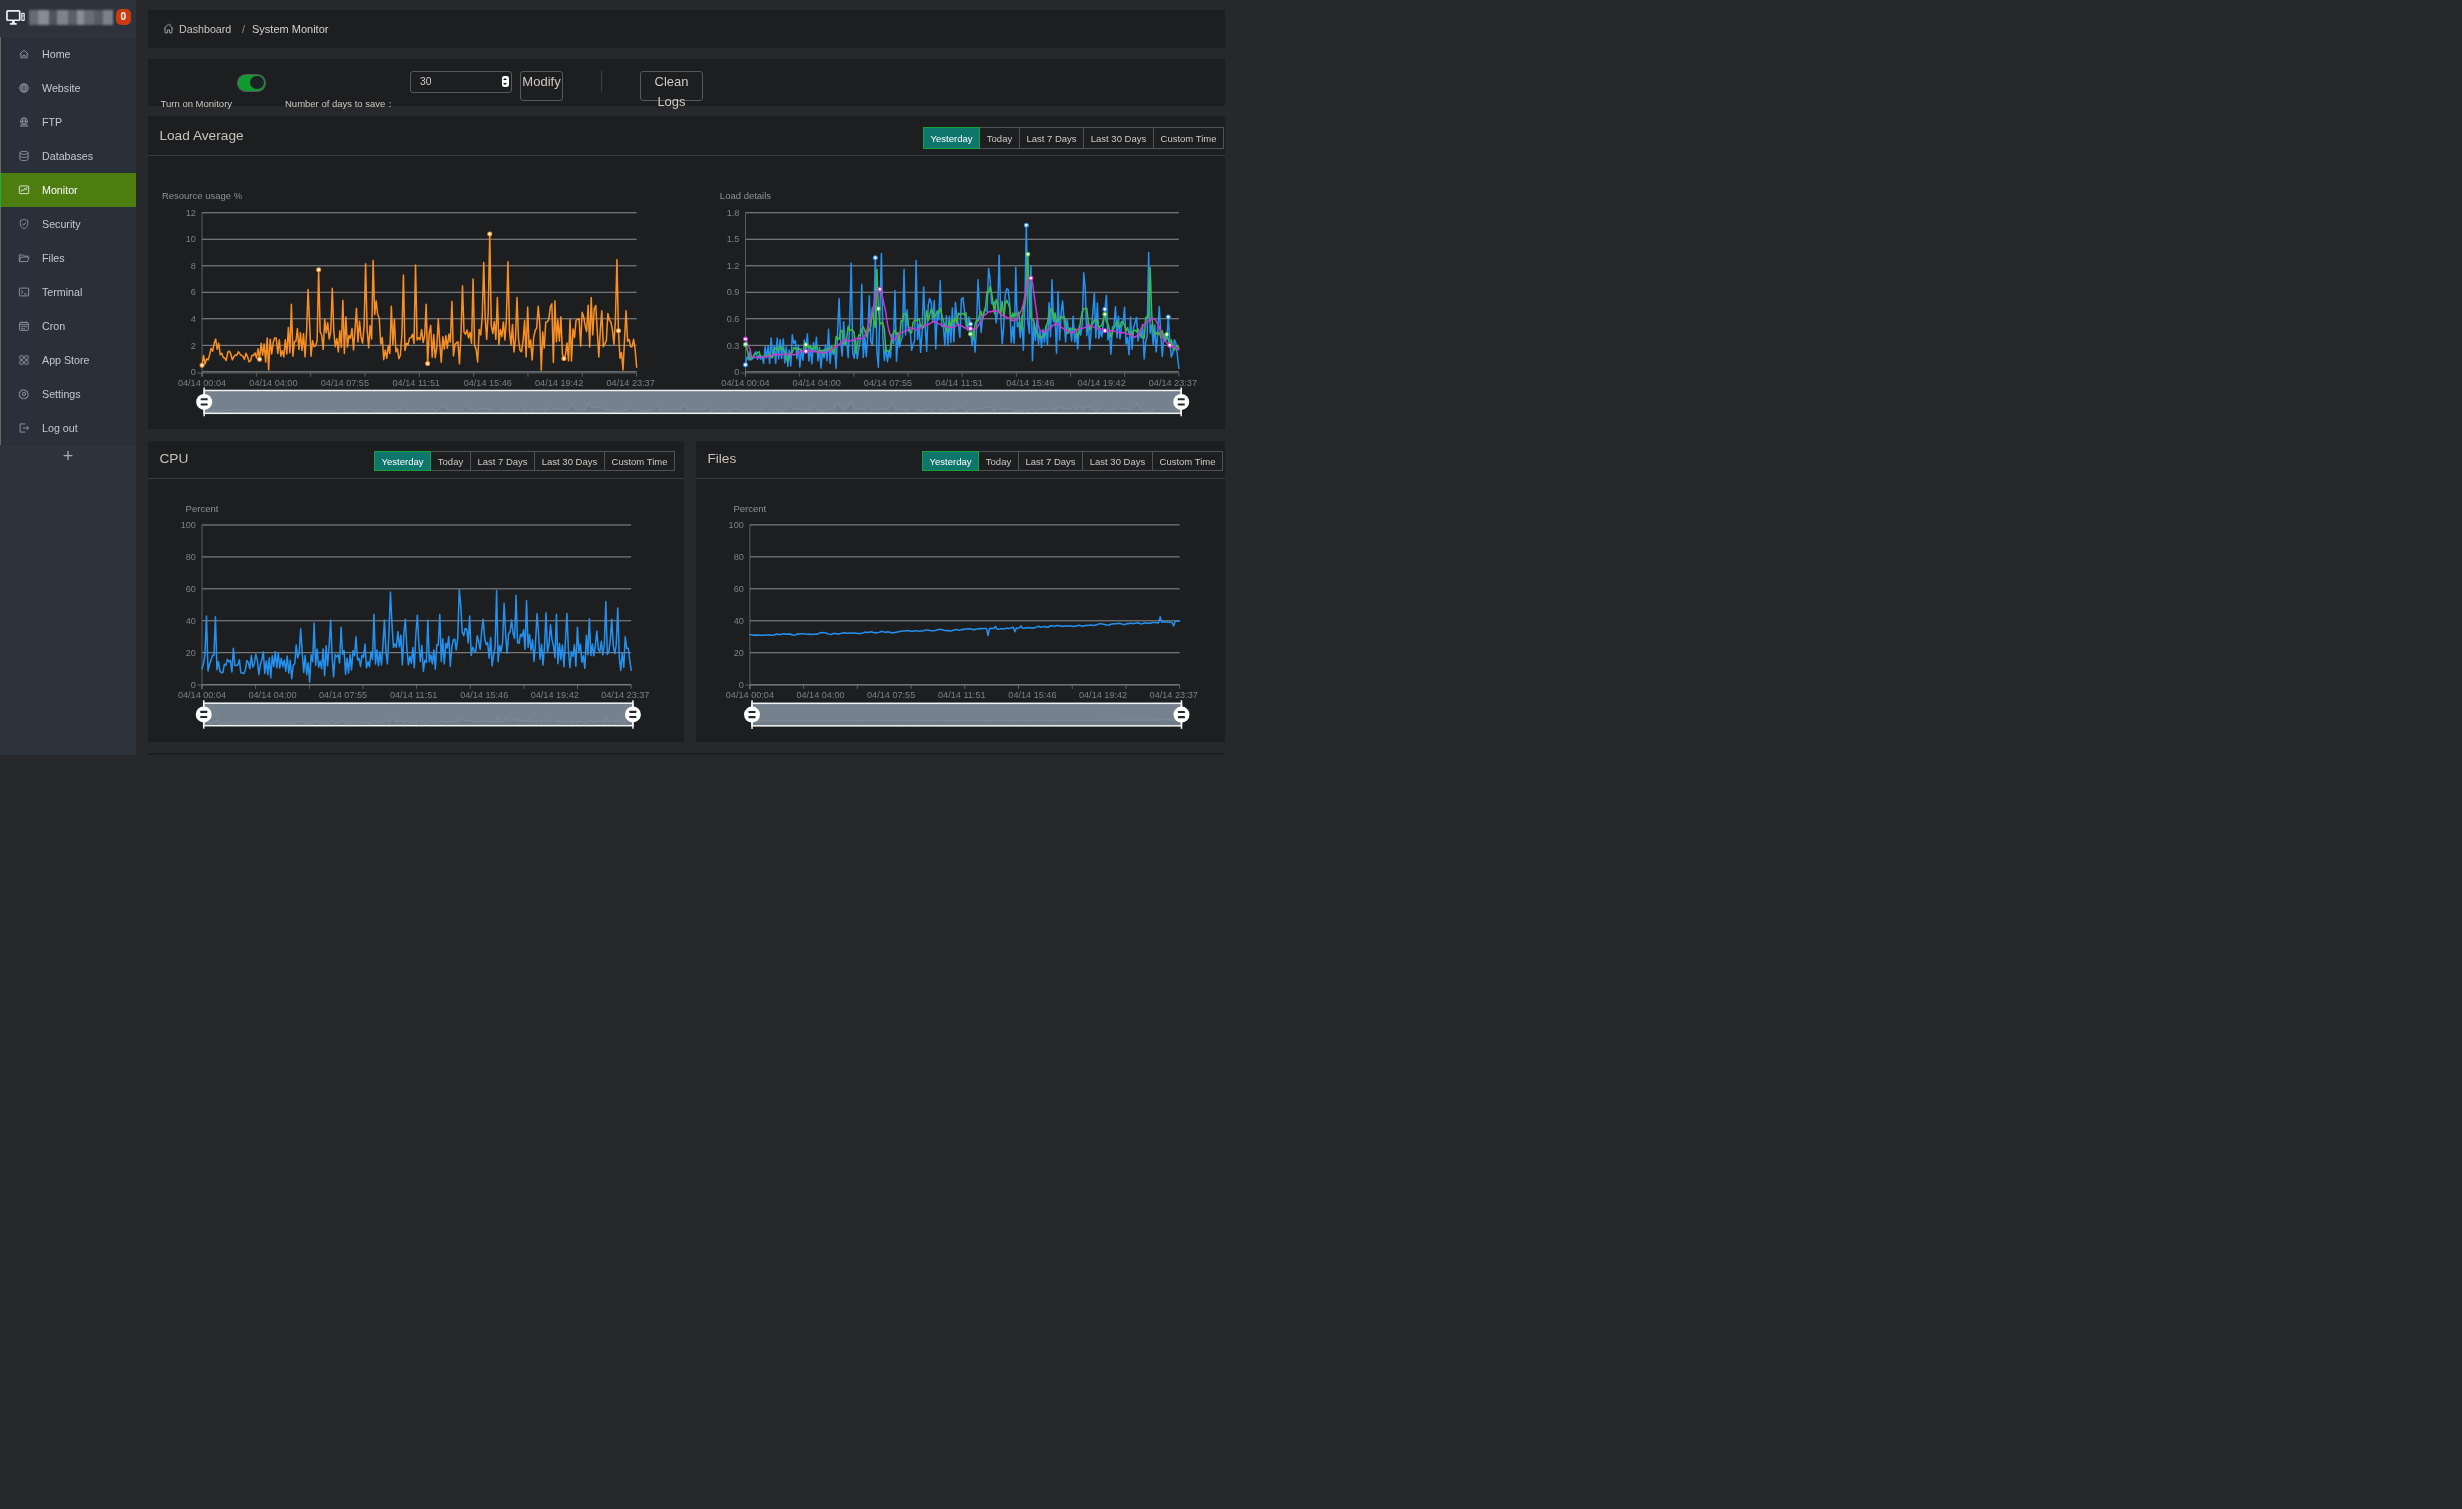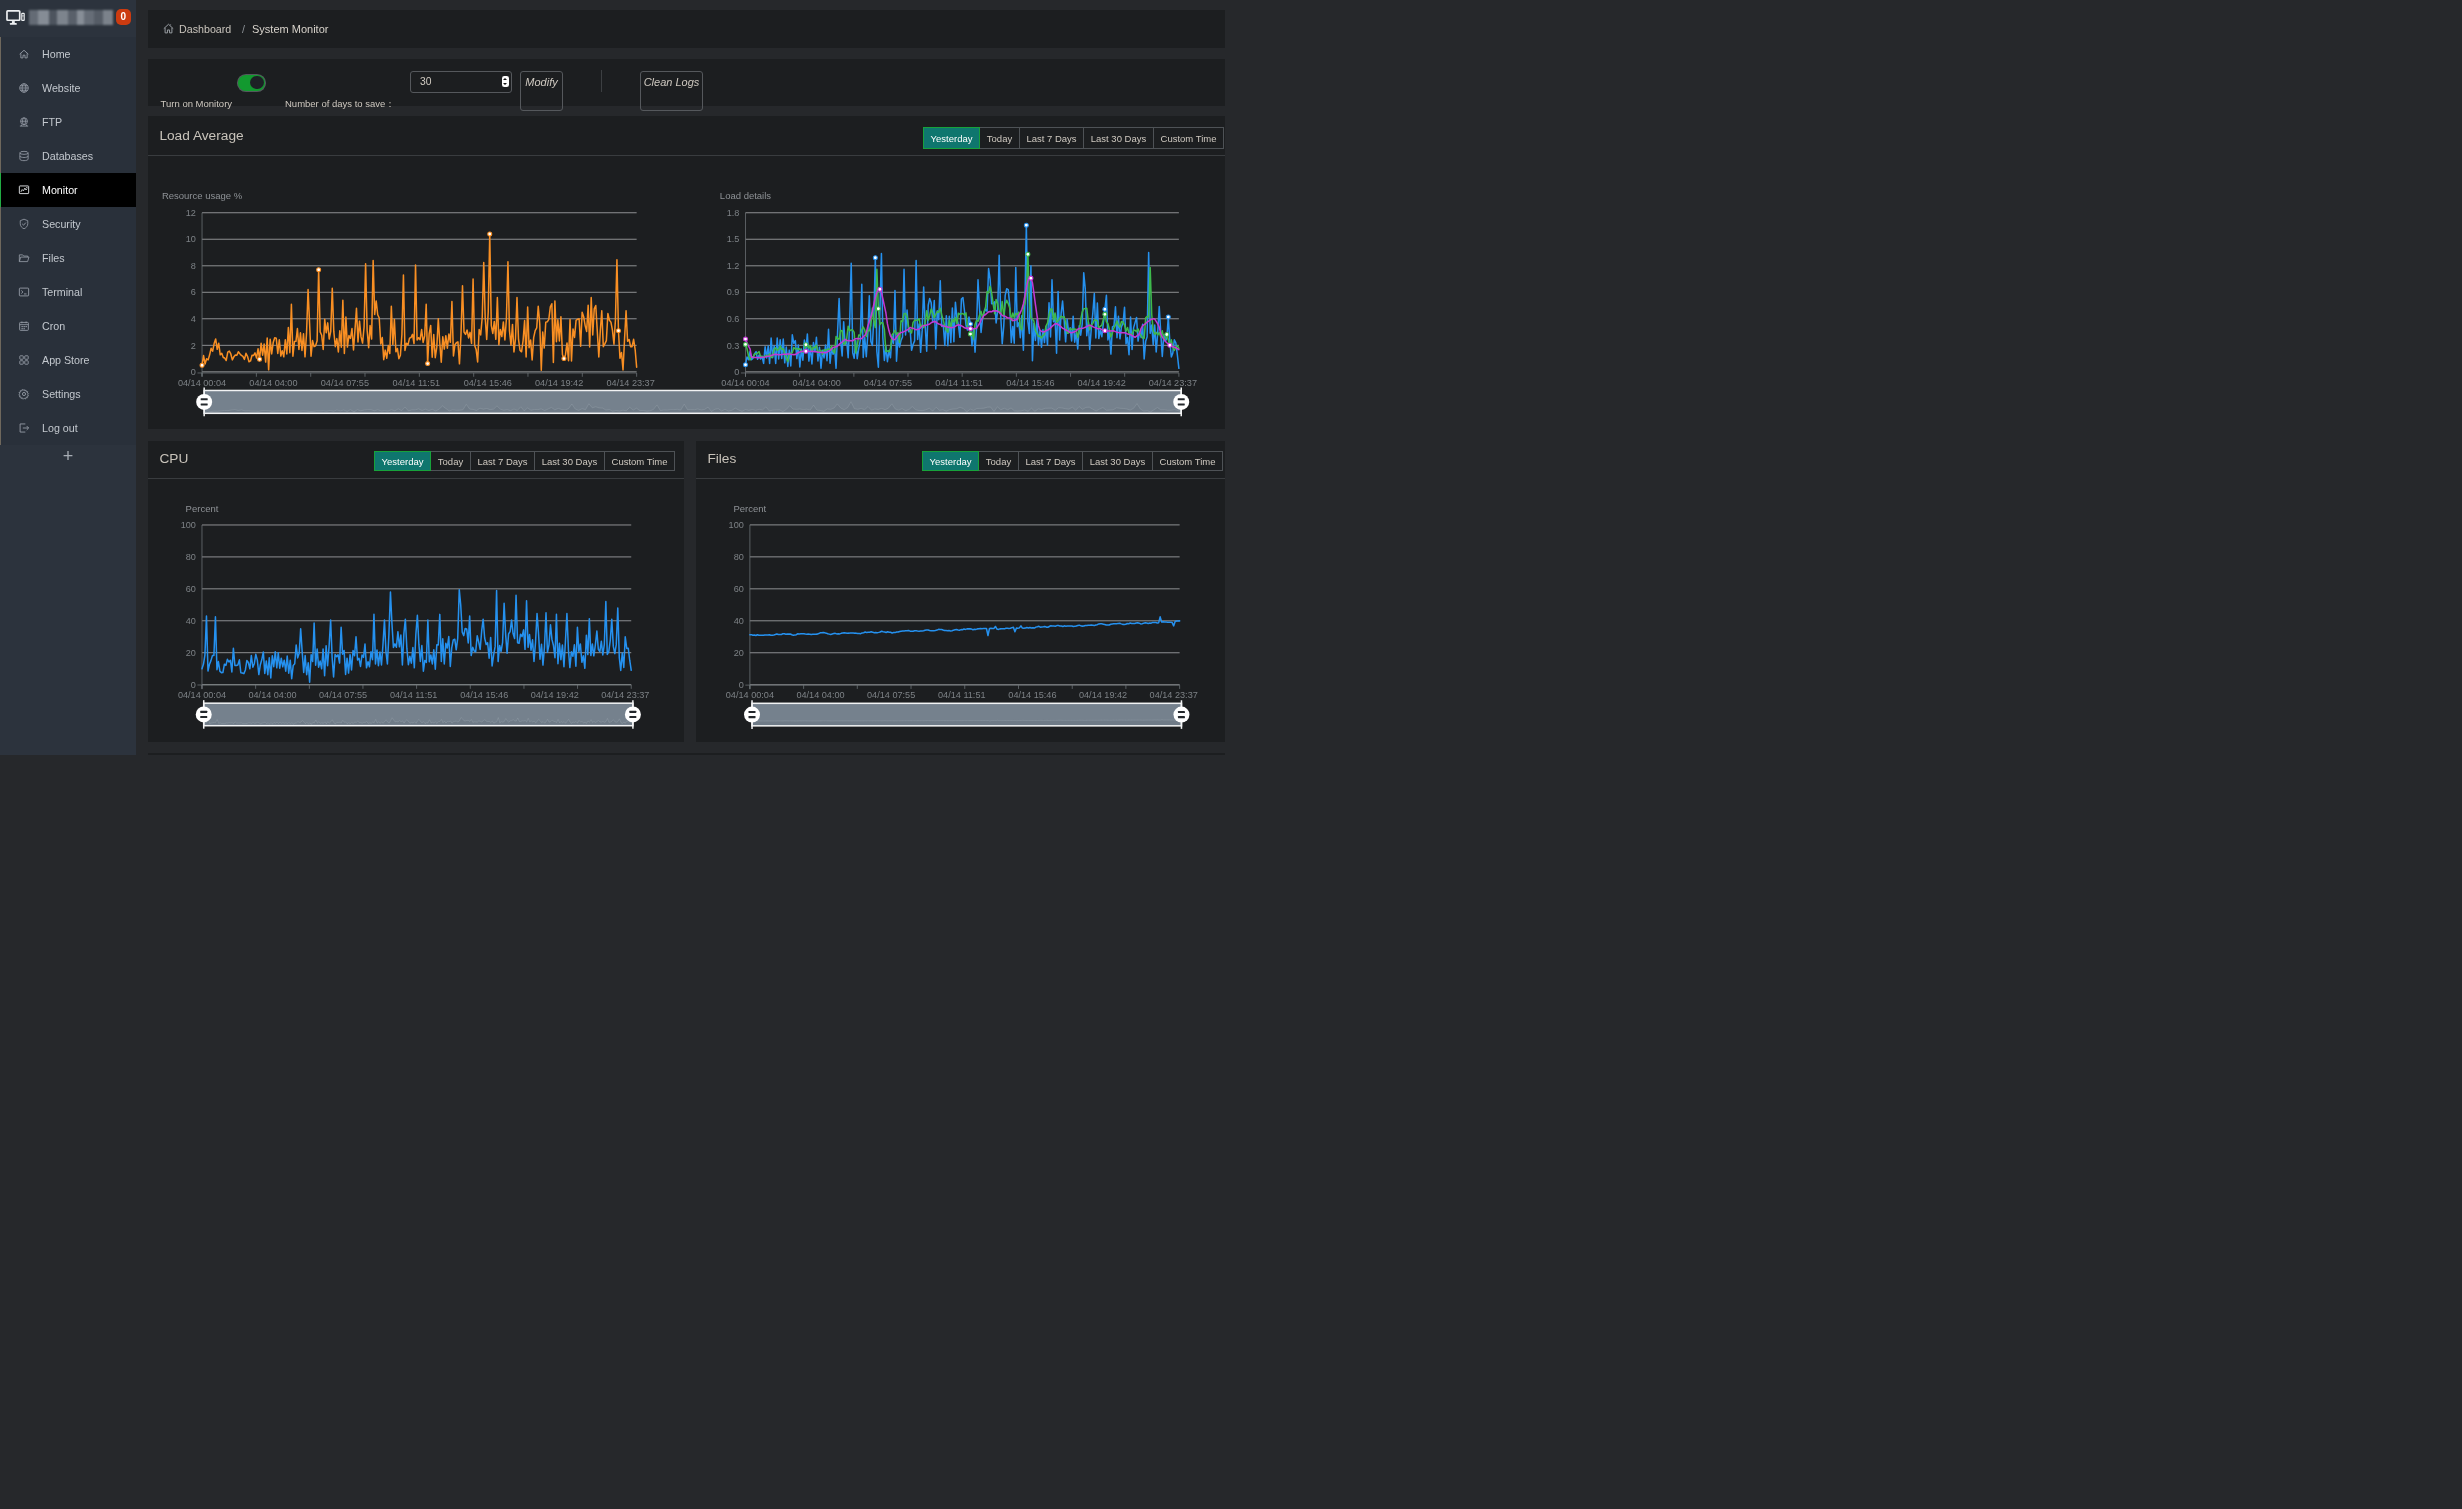--- a/index.html
+++ b/index.html
@@ -8,21 +8,21 @@
 #shead { position:absolute; left:0; top:0; width:136px; height:37px; background:#2c333d; }
 #shead .li { position:absolute; left:6px; top:10px; }
 #shead .blur { position:absolute; left:29px; top:10px; width:84px; height:14.5px; display:flex; filter:blur(1.2px); }
 #shead .blur span { display:inline-block; height:14.5px; }
 #badge { position:absolute; left:116px; top:8.8px; width:14.5px; height:16px; background:#cc3b10;
   border-radius:5px; color:#fff; font-size:10px; font-weight:bold; text-align:center; line-height:16px; }
 #menu { position:absolute; left:0; top:37px; width:136px; background:#29303a; }
 .mi { position:relative; height:34px; border-left:1.9px solid #6e675c; }
 .mi .ic { position:absolute; left:17px; top:10.7px; width:12px; height:12px; }
 .mi .lb { position:absolute; left:41px; top:10.7px; font-size:10.7px; color:#c3c8ce; }
-.mi.active { background:#000000; border-left-color:#21ac43;text-align:right; }
+.mi.active { background:#4d7c0f; border-left-color:#21ac43;text-align:right; }
 .mi.active .lb { color:#fdfdfd; }
 #plus { position:absolute; left:0; top:440px; width:136px; height:32px; text-align:center;
   color:#a7adb4; font-size:18px; line-height:32px; font-weight:400; }
 .panel { position:absolute; background:#1c1e20; }
 #bcrumb { left:148px; top:9.5px; width:1077px; height:38px; }
 #bcrumb .hi { position:absolute; left:14px; top:12px; }
 #bcrumb .t1 { position:absolute; left:31px; top:13.3px; font-size:10.7px; color:#c9c4bc; }
 #bcrumb .sl { position:absolute; left:94px; top:13.3px; font-size:10.7px; color:#8d9296; }
 #bcrumb .t2 { position:absolute; left:104px; top:13.3px; font-size:11px; color:#d8d3cb; }
 #controls { left:148px; top:59px; width:1077px; height:47px; }
@@ -33,22 +33,22 @@
   background:#1d2125; }
 .inpt { position:absolute; left:262px; top:11.6px; width:102px; height:22px;
   border:0.8px solid #55585c; border-radius:3px; color:#d2ccc3; font-size:10.3px; line-height:20px;
   padding-left:9px; }
 .spin { position:absolute; left:354px; top:17px; width:7.2px; height:10.7px; background:#fdfdfd;
   border-radius:2.3px; }
 .spin:before { content:""; position:absolute; left:1.4px; top:1.8px; border-left:2.2px solid transparent;
   border-right:2.2px solid transparent; border-bottom:2.7px solid #111; }
 .spin:after { content:""; position:absolute; left:1.4px; bottom:1.8px; border-left:2.2px solid transparent;
   border-right:2.2px solid transparent; border-top:2.7px solid #111; }
-.btn { position:absolute; top:11.6px; height:40px; border:0.8px solid #55585c; border-radius:3px;
-  color:#cfc9c0; font-size:11px; text-align:center; line-height:20px;font-style:italic; }
+.btn { position:absolute; top:11.6px; height:30px; border:0.8px solid #55585c; border-radius:3px;
+  color:#cfc9c0; font-size:13px; text-align:center; line-height:20px; }
 #divider { position:absolute; left:453px; top:11.4px; width:0.8px; height:22px; background:#3c3f42; }
 .phead { position:absolute; left:0; top:0; width:100%; border-bottom:0.8px solid #393c3f; }
 .ptitle { position:absolute; left:11.4px; font-size:13.7px; color:#c8c3ba; }
 .tabs { position:absolute; display:flex; }
 .tab { display:block; height:100%; border:0.8px solid #4e5256; border-left-width:0; color:#cfc9c0;
   font-size:9.5px; text-align:center; }
 .tab:first-child { border-left-width:0.8px; }
 .tab.on { background:#0f766e; color:#ffffff; border-color:#17a23b; }
 #pLA { left:148px; top:116px; width:1077px; height:313px; }
 #pLA .phead { height:40px; }

